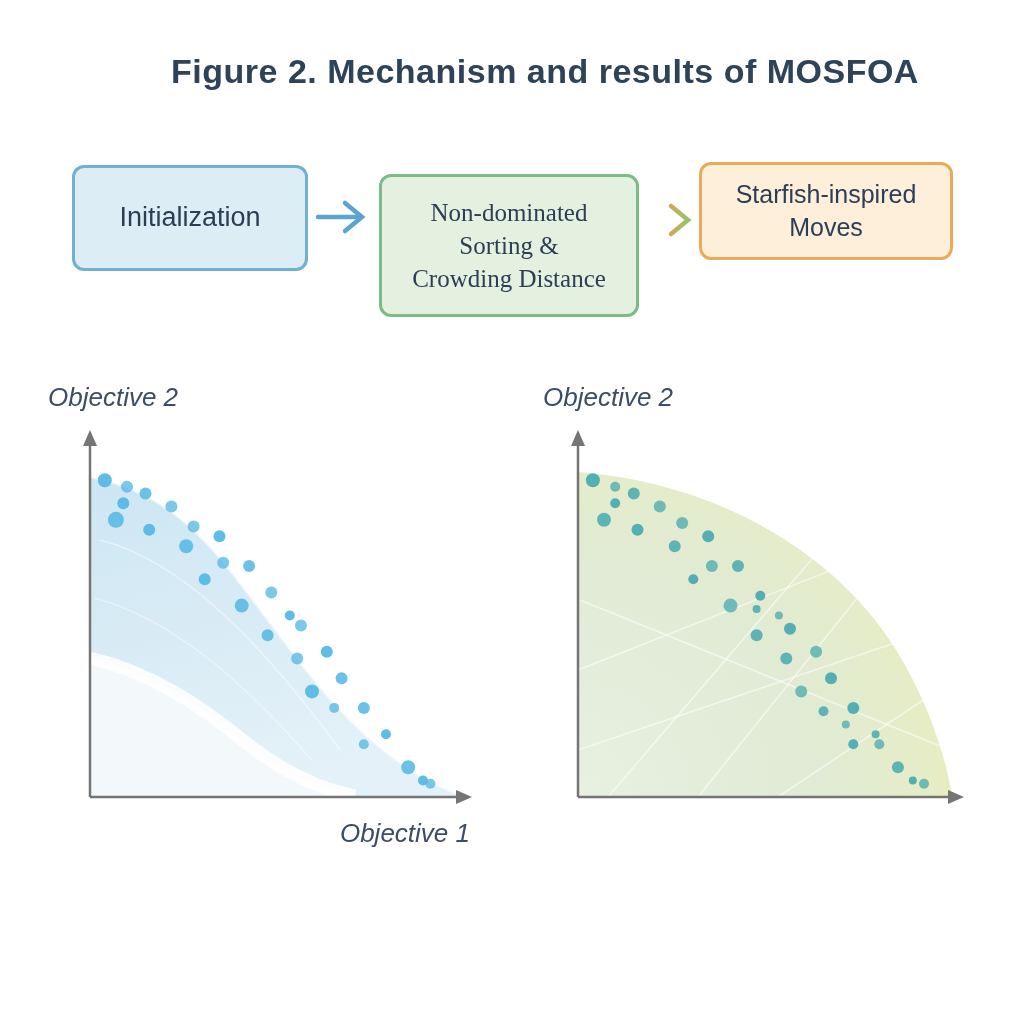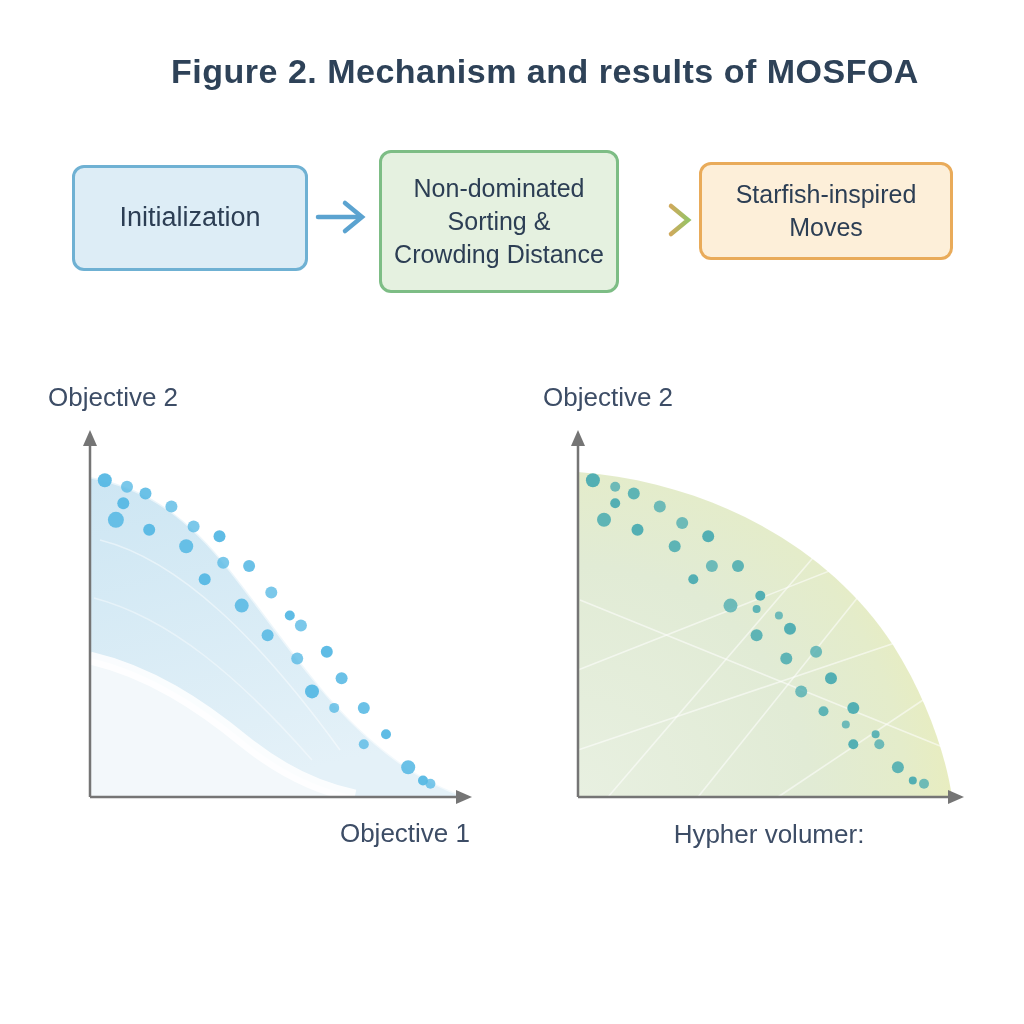--- a/index.html
+++ b/index.html
@@ -18,26 +18,26 @@
   }
   
   .flowbox{
     box-sizing:border-box;border-radius:12px;border:3px solid;
     display:flex;align-items:center;justify-content:center;text-align:center;
     font-size:25px;font-weight:500;line-height:1.32;white-space:pre-line;
     color:var(--box-text,#2c3e54);
   }
   .box1{left:72px;top:165px;width:236px;height:106px;
         background:var(--box1-fill,#ddedf6);border-color:var(--box1-border,#6fb1d3);font-size:27px;}
-  .box2{left:379px;top:150px;width:240px;height:143px;
-        background:var(--box2-fill,#e5f1e0);border-color:var(--box2-border,#7dbd85);}
+  .box2{left:379px;top:174px;width:260px;height:143px;
+        background:var(--box2-fill,#e5f1e0);border-color:var(--box2-border,#7dbd85);font-family:Liberation Serif, serif;}
   .box3{left:699px;top:162px;width:254px;height:98px;
         background:var(--box3-fill,#fdefd9);border-color:var(--box3-border,#e9ab5a);}
   
-  .axis-label{font-size:26px;color:var(--label-text,#3d4d66);}
+  .axis-label{font-size:26px;color:var(--label-text,#3d4d66);font-style:italic;}
   .obj2-left{left:48px;top:382px;}
   .obj2-right{left:543px;top:382px;}
   .obj1-left{left:90px;top:818px;width:380px;text-align:right;}
   .xlabel-right{left:568px;top:818px;width:402px;text-align:center;line-height:1.25;}
   svg{display:block;}
 </style>
 </head>
 <body>
 
 <div class="abs fig-title">Figure 2. Mechanism and results of MOSFOA</div>
@@ -197,14 +197,13 @@
       <circle cx="327.6" cy="314.3" r="4" fill="#4bacb1" fill-opacity="0.88"></circle>
       <circle cx="305.3" cy="324.2" r="5" fill="#4bacb1" fill-opacity="0.95"></circle>
       <circle cx="331.3" cy="324.2" r="5" fill="#4bacb1" fill-opacity="0.78"></circle>
       <circle cx="349.9" cy="347.3" r="6" fill="#4bacb1" fill-opacity="0.88"></circle>
       <circle cx="364.8" cy="360.5" r="4" fill="#4bacb1" fill-opacity="0.95"></circle>
       <circle cx="376.0" cy="363.8" r="5" fill="#4bacb1" fill-opacity="0.78"></circle>
     </g>
 </svg>
 
 <div class="abs axis-label xlabel-right">
-  <div>Hypher volumer:</div>
 </div>
 
 </body></html>

